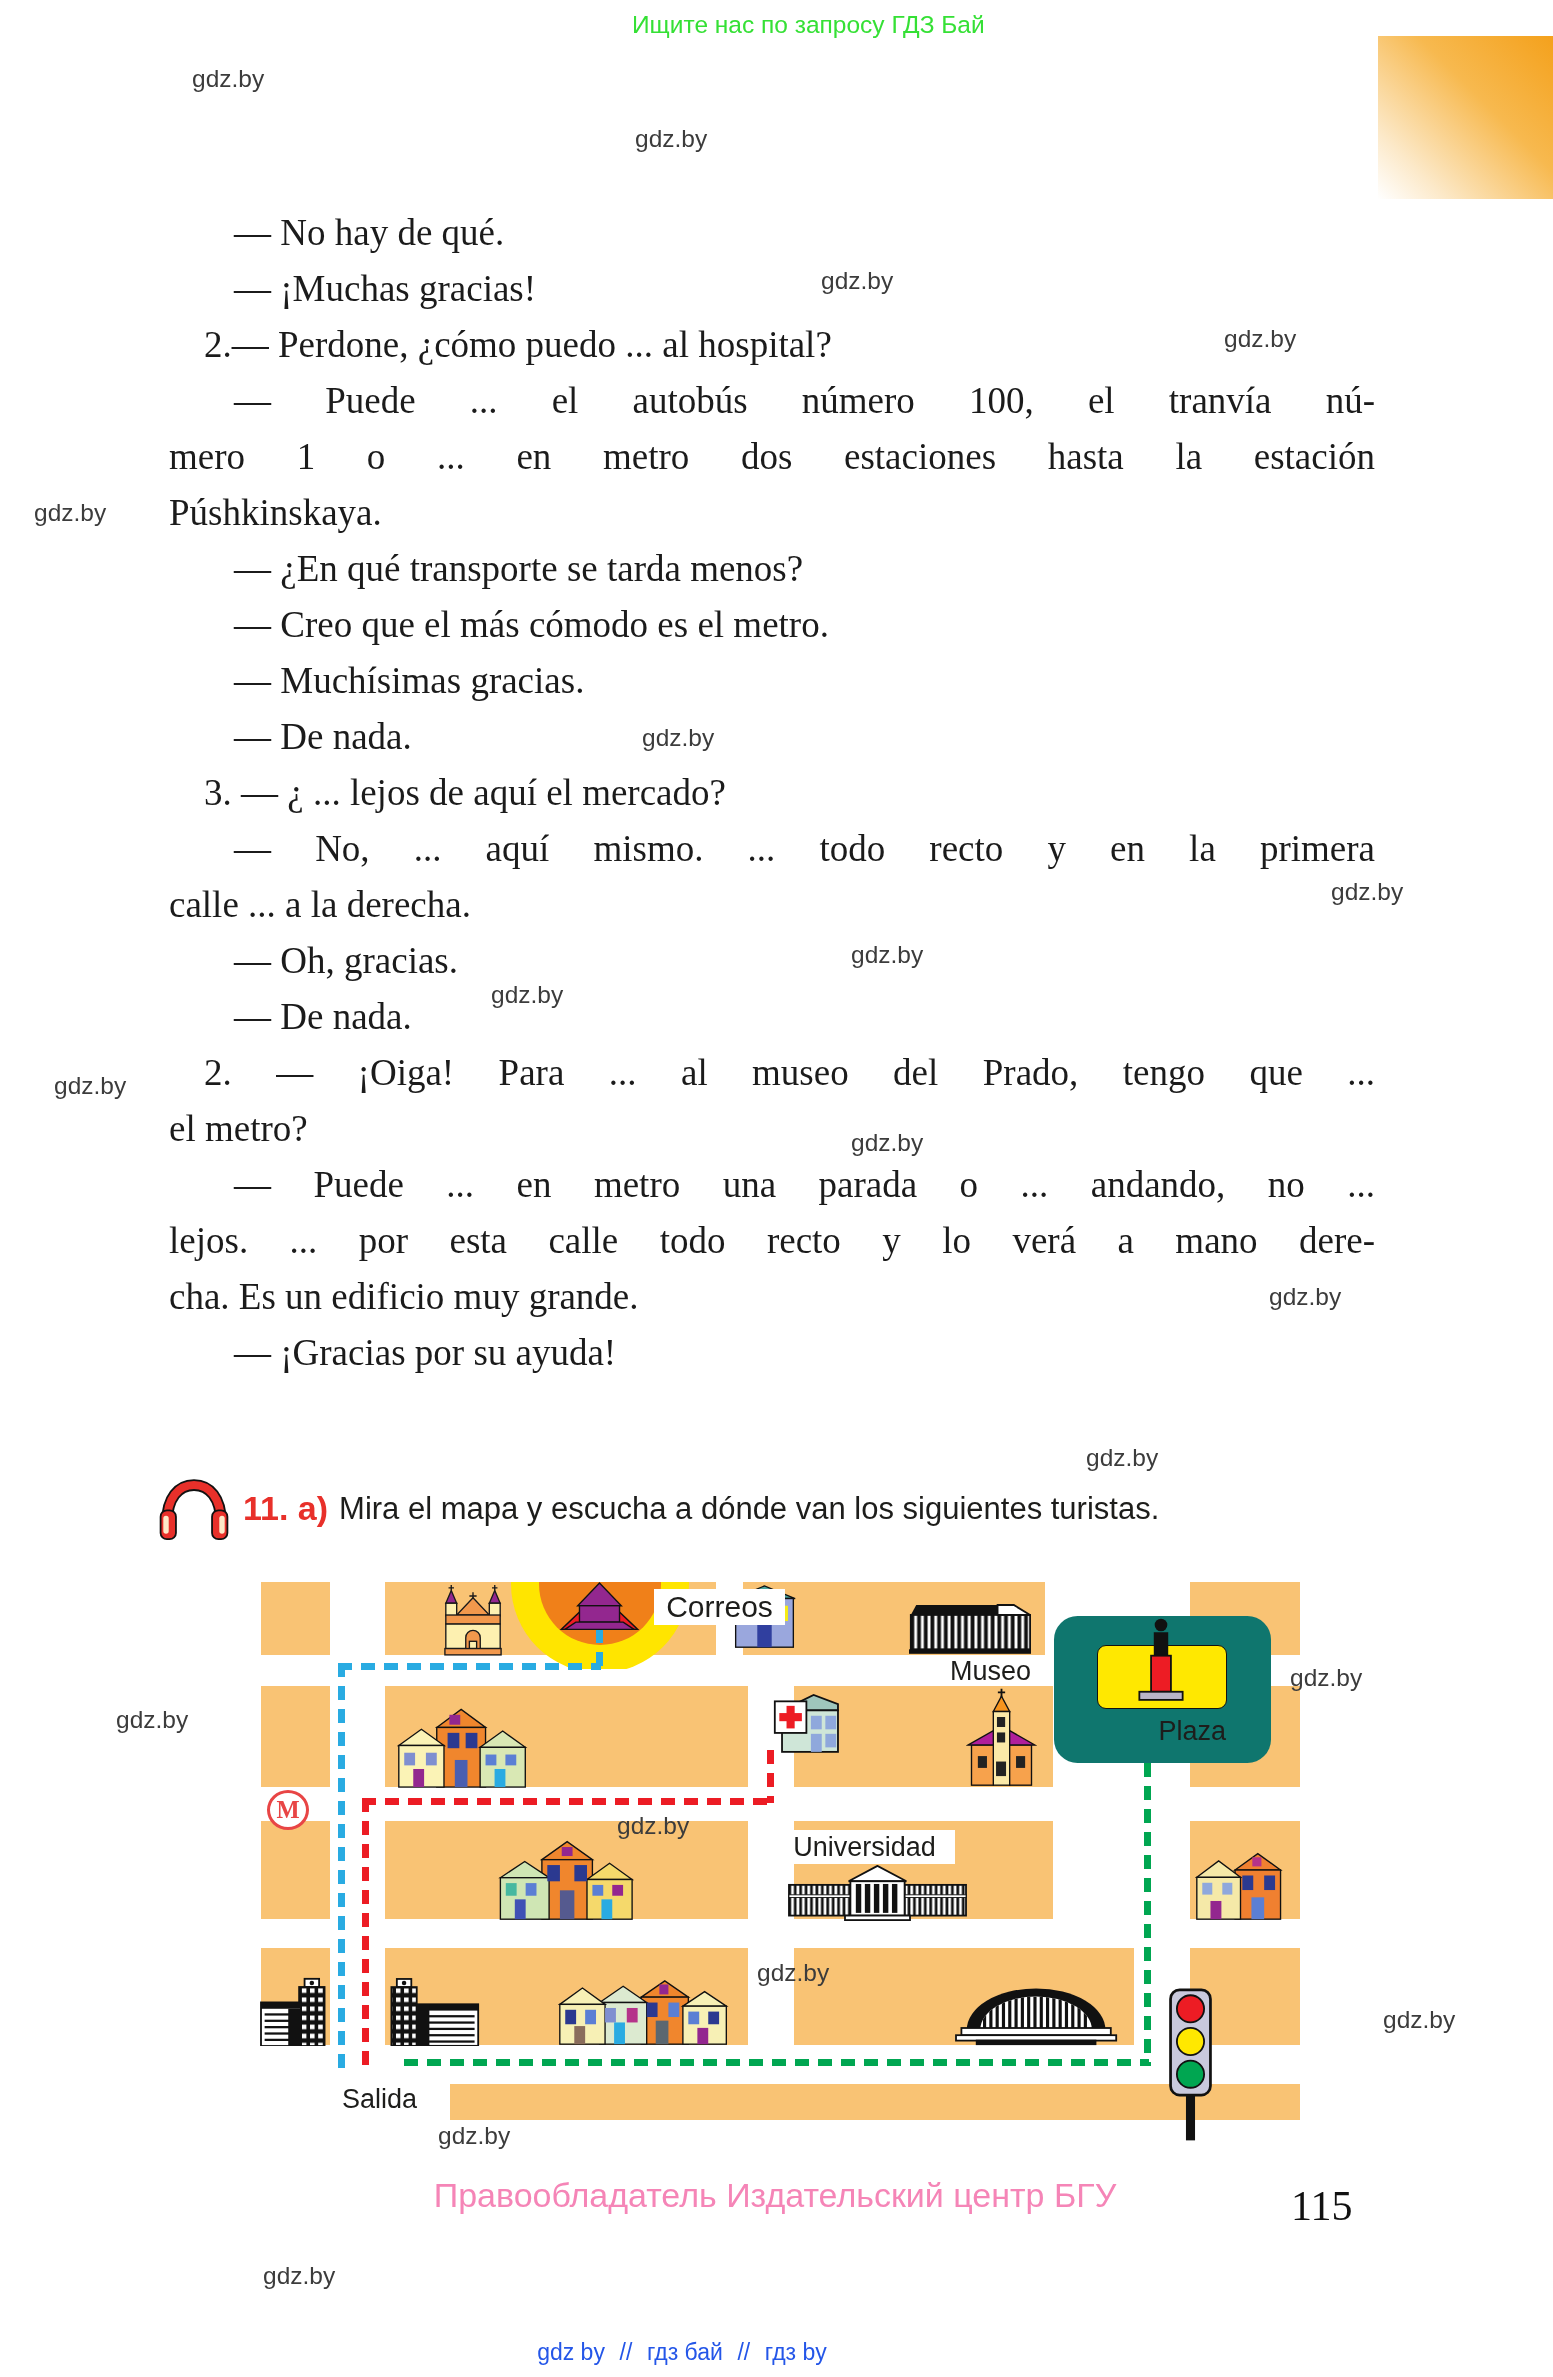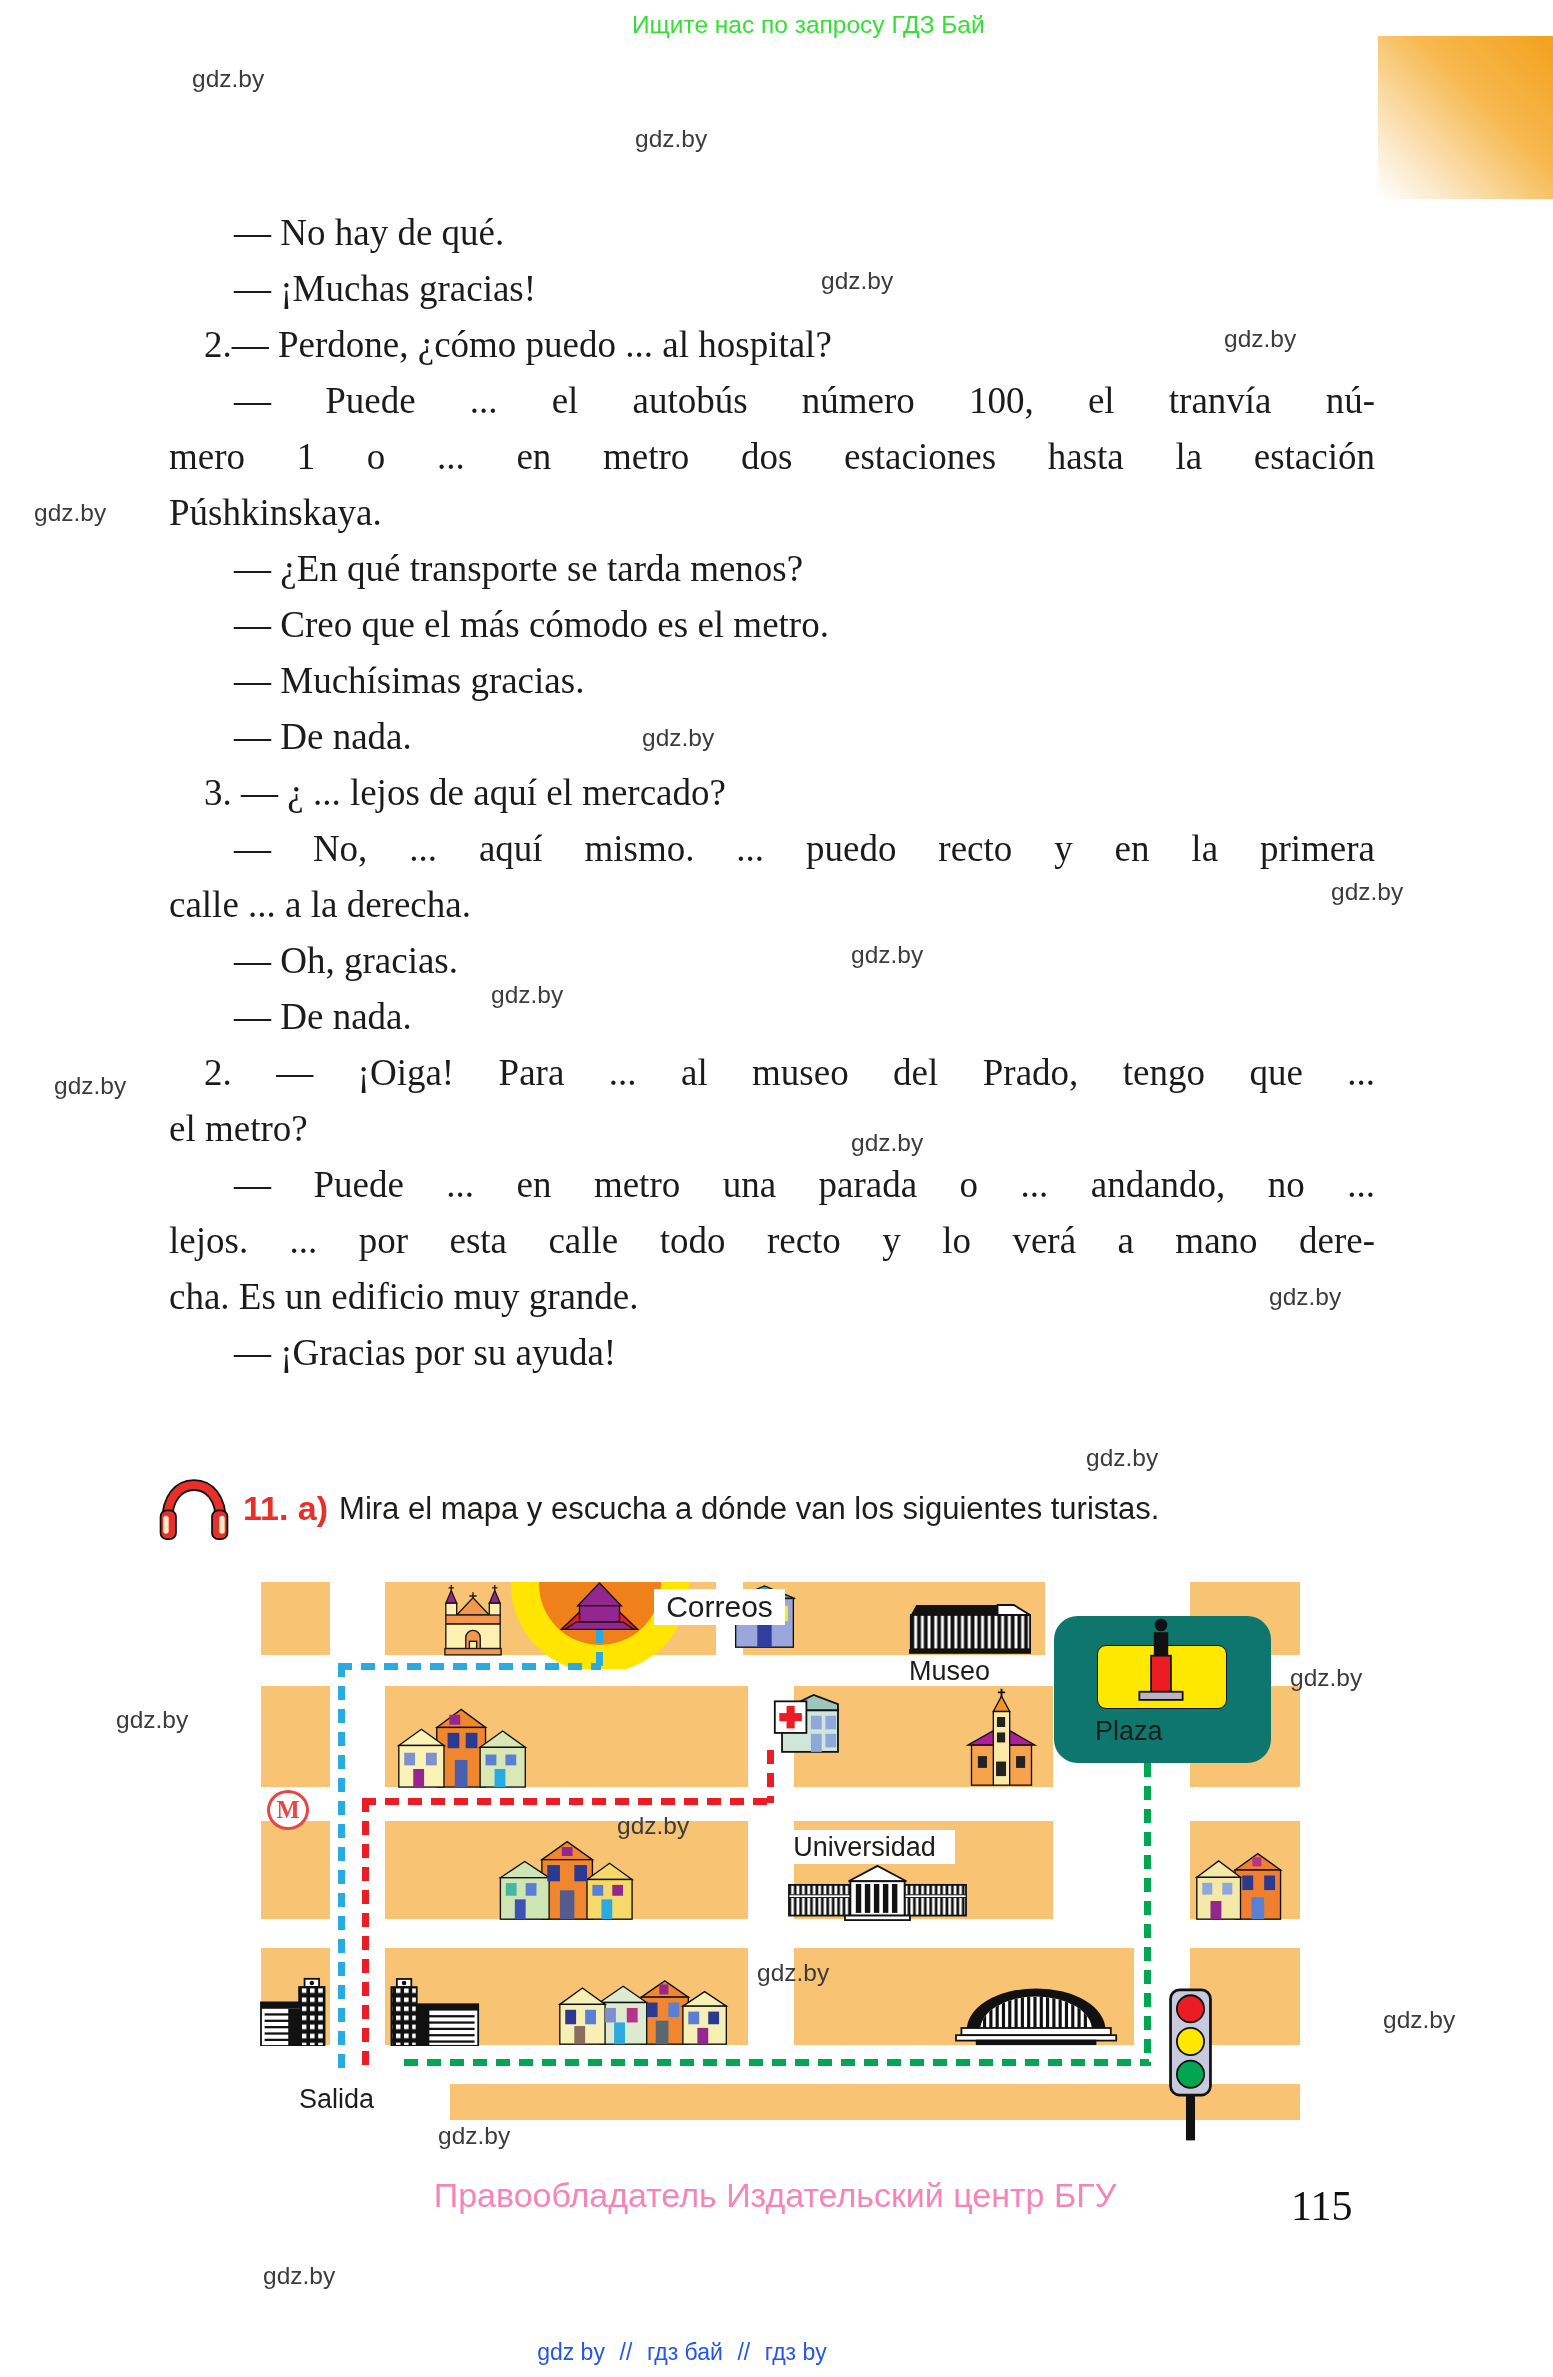--- a/index.html
+++ b/index.html
@@ -22,21 +22,21 @@
   .exline{left:156px;top:1476px;display:flex;align-items:center;gap:11px;}
   .exnum{color:#e8302a;font-weight:bold;font-size:34px;white-space:nowrap;}
   .extext{color:#1d1d1b;font-size:31px;white-space:nowrap;}
   
   #map{left:199px;top:1580px;width:1101px;height:598px;}
   .blk{position:absolute;background:#f9c374;}
   .dx,.dy{position:absolute;z-index:2;}
   .dx{height:7.3px;background:repeating-linear-gradient(90deg,var(--c) 0 13.6px,transparent 13.6px 23px);}
   .dy{width:7.3px;background:repeating-linear-gradient(180deg,var(--c) 0 13.6px,transparent 13.6px 23px);}
   .bld{position:absolute;z-index:3;line-height:0;}
-  .maplabel{position:absolute;z-index:4;color:#1d1d1b;font-size:27px;text-align:left;white-space:nowrap;}
+  .maplabel{position:absolute;z-index:4;color:#1d1d1b;font-size:27px;text-align:right;white-space:nowrap;}
   .labelbox{background:#fff;display:flex;align-items:center;justify-content:center;}
   .sunclip{position:absolute;left:310px;top:1.8px;width:181px;height:87px;overflow:hidden;z-index:1;}
   .circ{position:absolute;border-radius:50%;}
   .plaza-white{position:absolute;left:855px;top:36px;width:217px;height:147px;background:#0f766e;
                border-radius:23.6px;z-index:3;}
   .plaza-yellow{position:absolute;left:43px;top:29px;width:128px;height:62px;background:#ffe800;
                 border:1.8px solid #111;border-radius:9px;}
   .metro{position:absolute;left:68px;top:210px;width:36px;height:34px;background:#fff;
          border:3.6px solid #e84545;border-radius:50%;z-index:4;display:flex;align-items:center;
          justify-content:center;color:#e84545;font-family:"Liberation Serif",serif;
@@ -80,21 +80,21 @@
   <div class="ln ind">— ¡Muchas gracias!</div>
   <div class="ln num">2.— Perdone, ¿cómo puedo ... al hospital?</div>
   <div class="ln ind jst">— Puede ... el autobús número 100, el tranvía nú-</div>
   <div class="ln jst">mero 1 o ... en metro dos estaciones hasta la estación</div>
   <div class="ln">Púshkinskaya.</div>
   <div class="ln ind">— ¿En qué transporte se tarda menos?</div>
   <div class="ln ind">— Creo que el más cómodo es el metro.</div>
   <div class="ln ind">— Muchísimas gracias.</div>
   <div class="ln ind">— De nada.</div>
   <div class="ln num">3. — ¿ ... lejos de aquí el mercado?</div>
-  <div class="ln ind jst">— No, ... aquí mismo. ... puedo recto y en la primera</div>
+  <div class="ln ind jst">— No, ... aquí mismo. ... todo recto y en la primera</div>
   <div class="ln">calle ... a la derecha.</div>
   <div class="ln ind">— Oh, gracias.</div>
   <div class="ln ind">— De nada.</div>
   <div class="ln num jst">2. — ¡Oiga! Para ... al museo del Prado, tengo que ...</div>
   <div class="ln">el metro?</div>
   <div class="ln ind jst">— Puede ... en metro una parada o ... andando, no ...</div>
   <div class="ln jst">lejos. ... por esta calle todo recto y lo verá a mano dere-</div>
   <div class="ln">cha. Es un edificio muy grande.</div>
   <div class="ln ind">— ¡Gracias por su ayuda!</div>
 </div>

